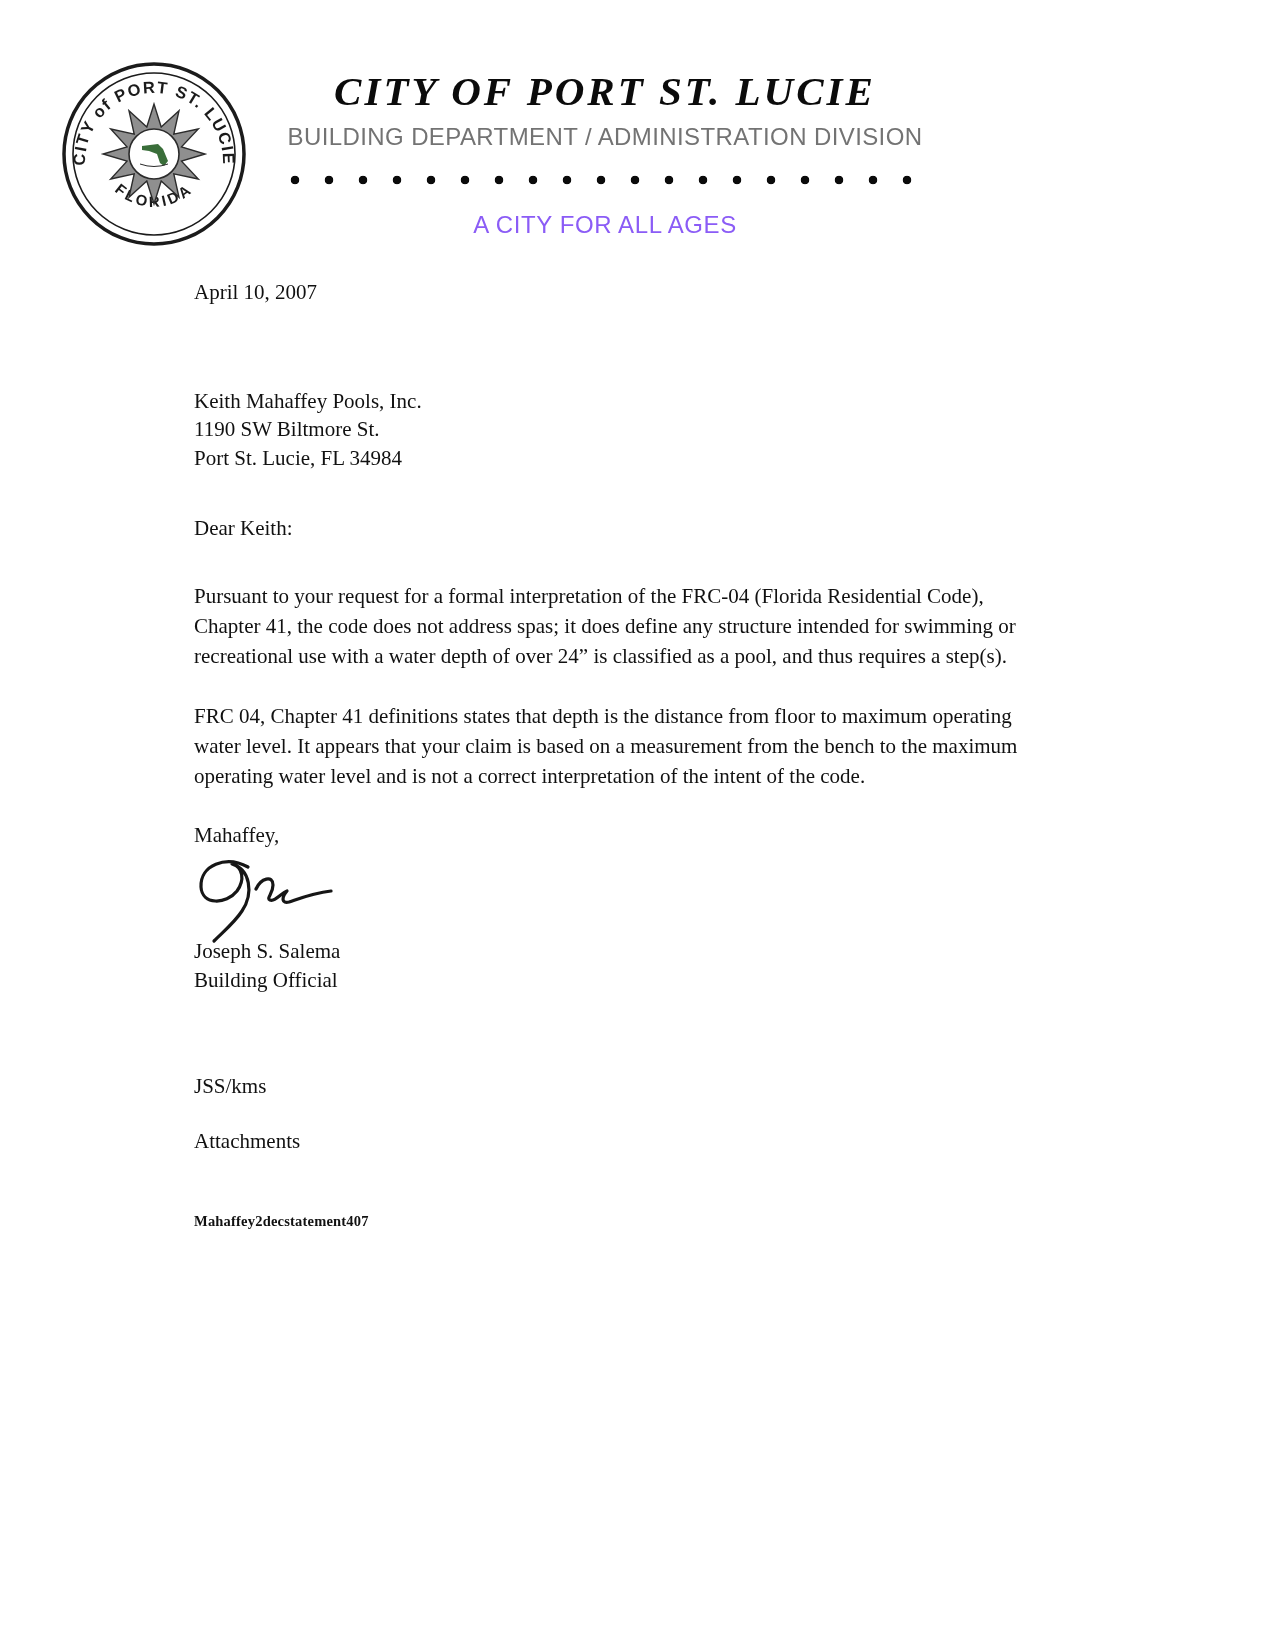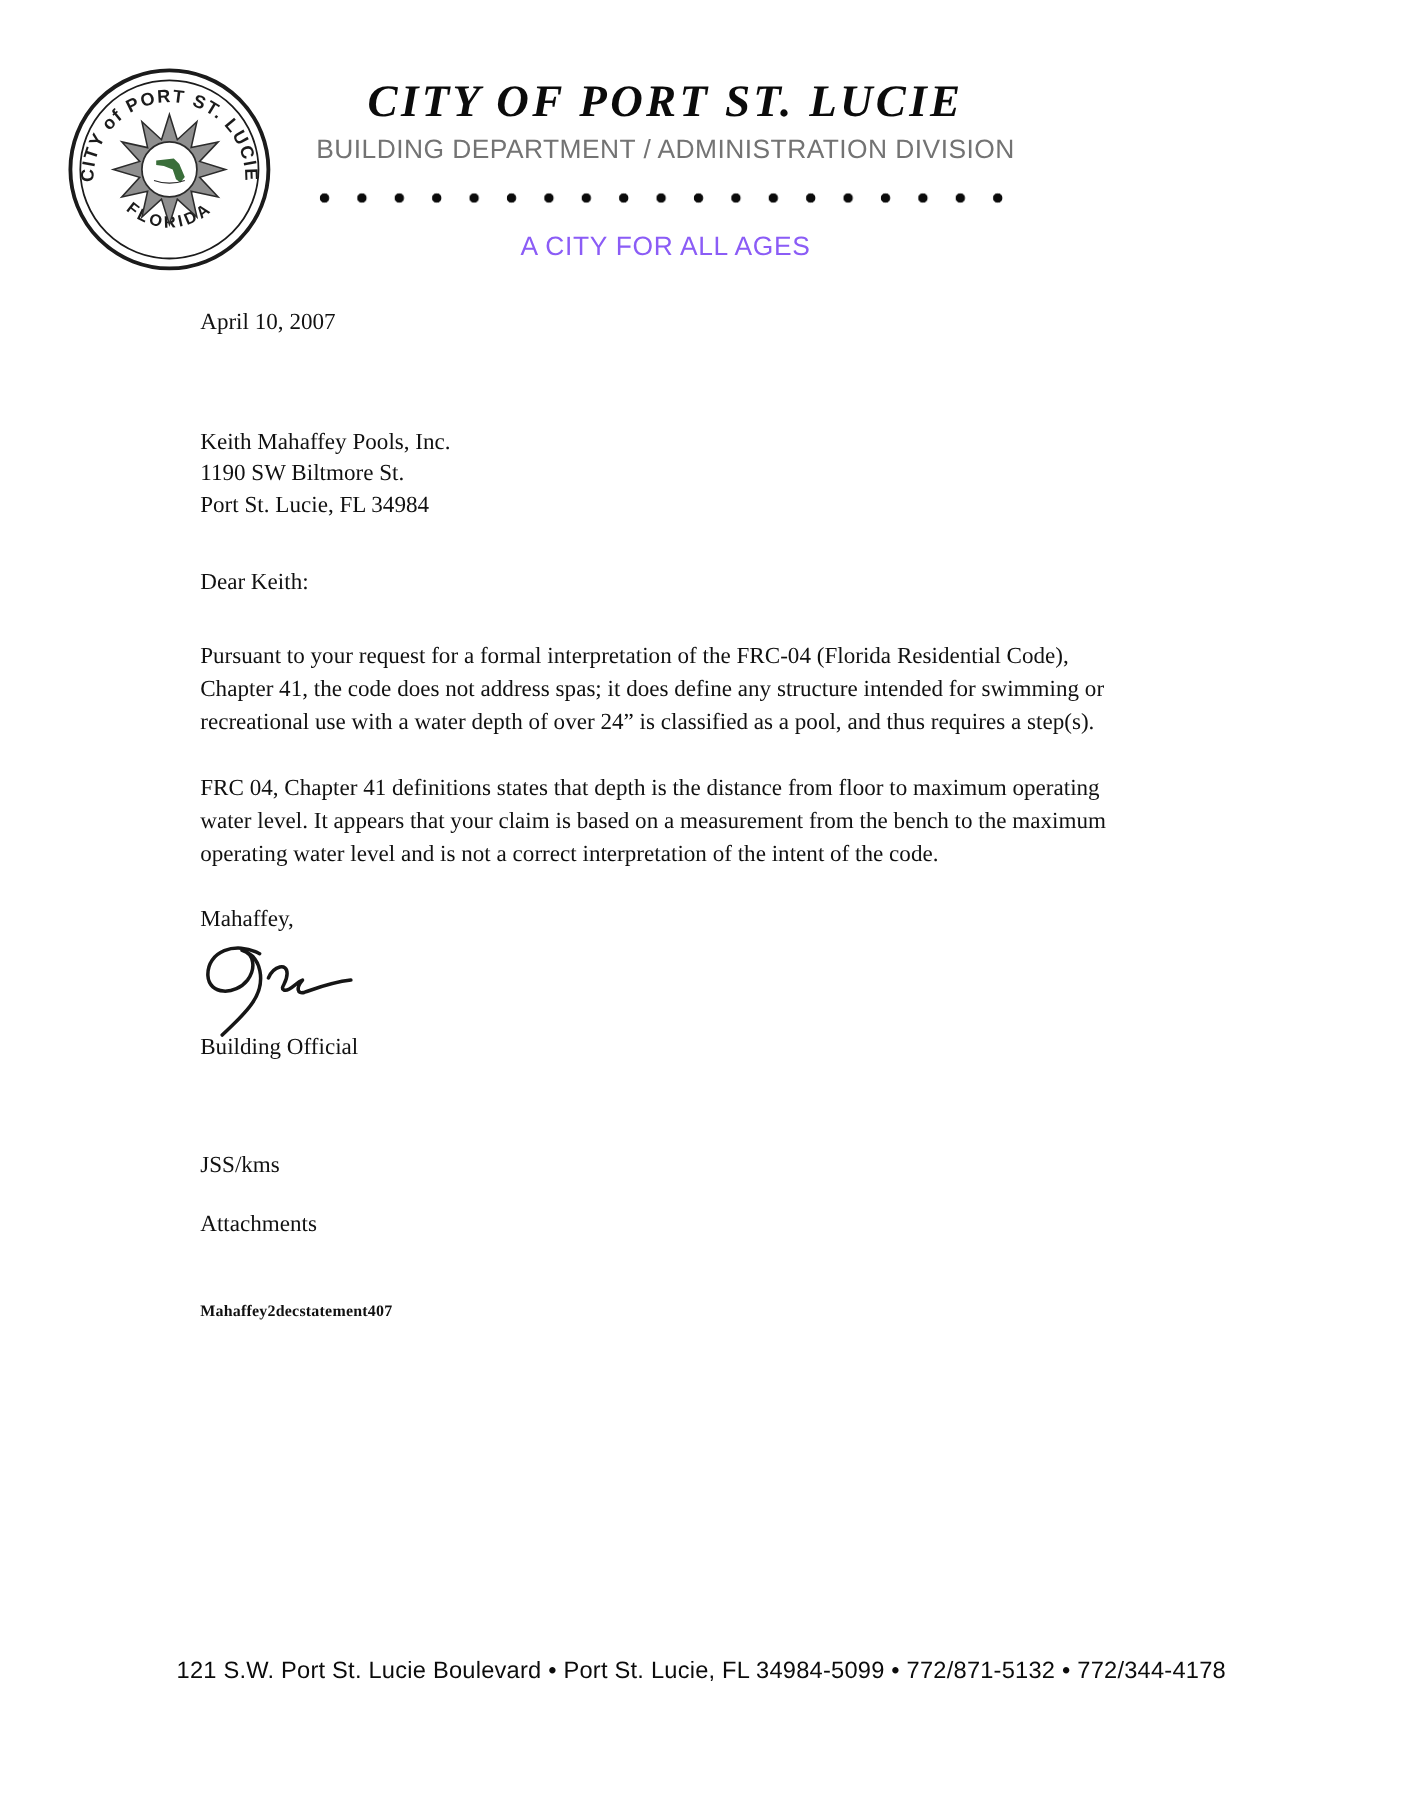--- a/index.html
+++ b/index.html
@@ -60,21 +60,21 @@
     margin-top: 26px;
     font-family: "Liberation Sans", sans-serif;
     font-size: 24px;
     letter-spacing: 0.6px;
     color: #8b5cf6;
   }
 
   
   .letter-body {
     position: absolute;
-    left: 182px;
+    left: 194px;
     top: 278px;
     width: 850px;
     font-size: 21px;
     line-height: 1.36;
   }
   .date-line { margin-bottom: 80px; }
   .recipient-block { margin-bottom: 42px; }
   .salutation { margin-bottom: 38px; }
   .para { margin-bottom: 30px; line-height: 1.43; }
   .closing { margin-bottom: 2px; }
@@ -168,24 +168,24 @@
 
     <div class="signature-wrap">
       <svg class="signature-svg" width="170" height="92" viewBox="0 0 170 92">
         <g fill="none" stroke="#161616" stroke-width="3.2" stroke-linecap="round" stroke-linejoin="round">
           <path d="M58 14 C 36 2, 10 12, 11 34 C 12 52, 36 52, 47 38 C 55 27, 53 14, 42 11 C 60 16, 64 40, 52 58 C 45 69, 34 78, 24 88"></path>
           <path d="M66 36 c 5 -11 17 -14 17 -4 c 0 9 -7 13 -3 15 c 5 2 11 -7 17 -9 c -6 7 -5 13 2 11 c 9 -3 24 -9 42 -11"></path>
         </g>
       </svg>
     </div>
 
+    <div class="signer-name">Joseph S. Salema</div>
     <div class="signer-title">Building Official</div>
 
     <div class="initials-line">JSS/kms</div>
 
     <div class="enclosure-line">Attachments</div>
 
     <div class="file-reference">Mahaffey2decstatement407</div>
   </div>
 
-  <div class="page-footer">121 S.W. Port St. Lucie Boulevard • Port St. Lucie, FL 34984-5099 • 772/871-5132 • 772/344-4178</div>
 
 </div>
 
 </body></html>

